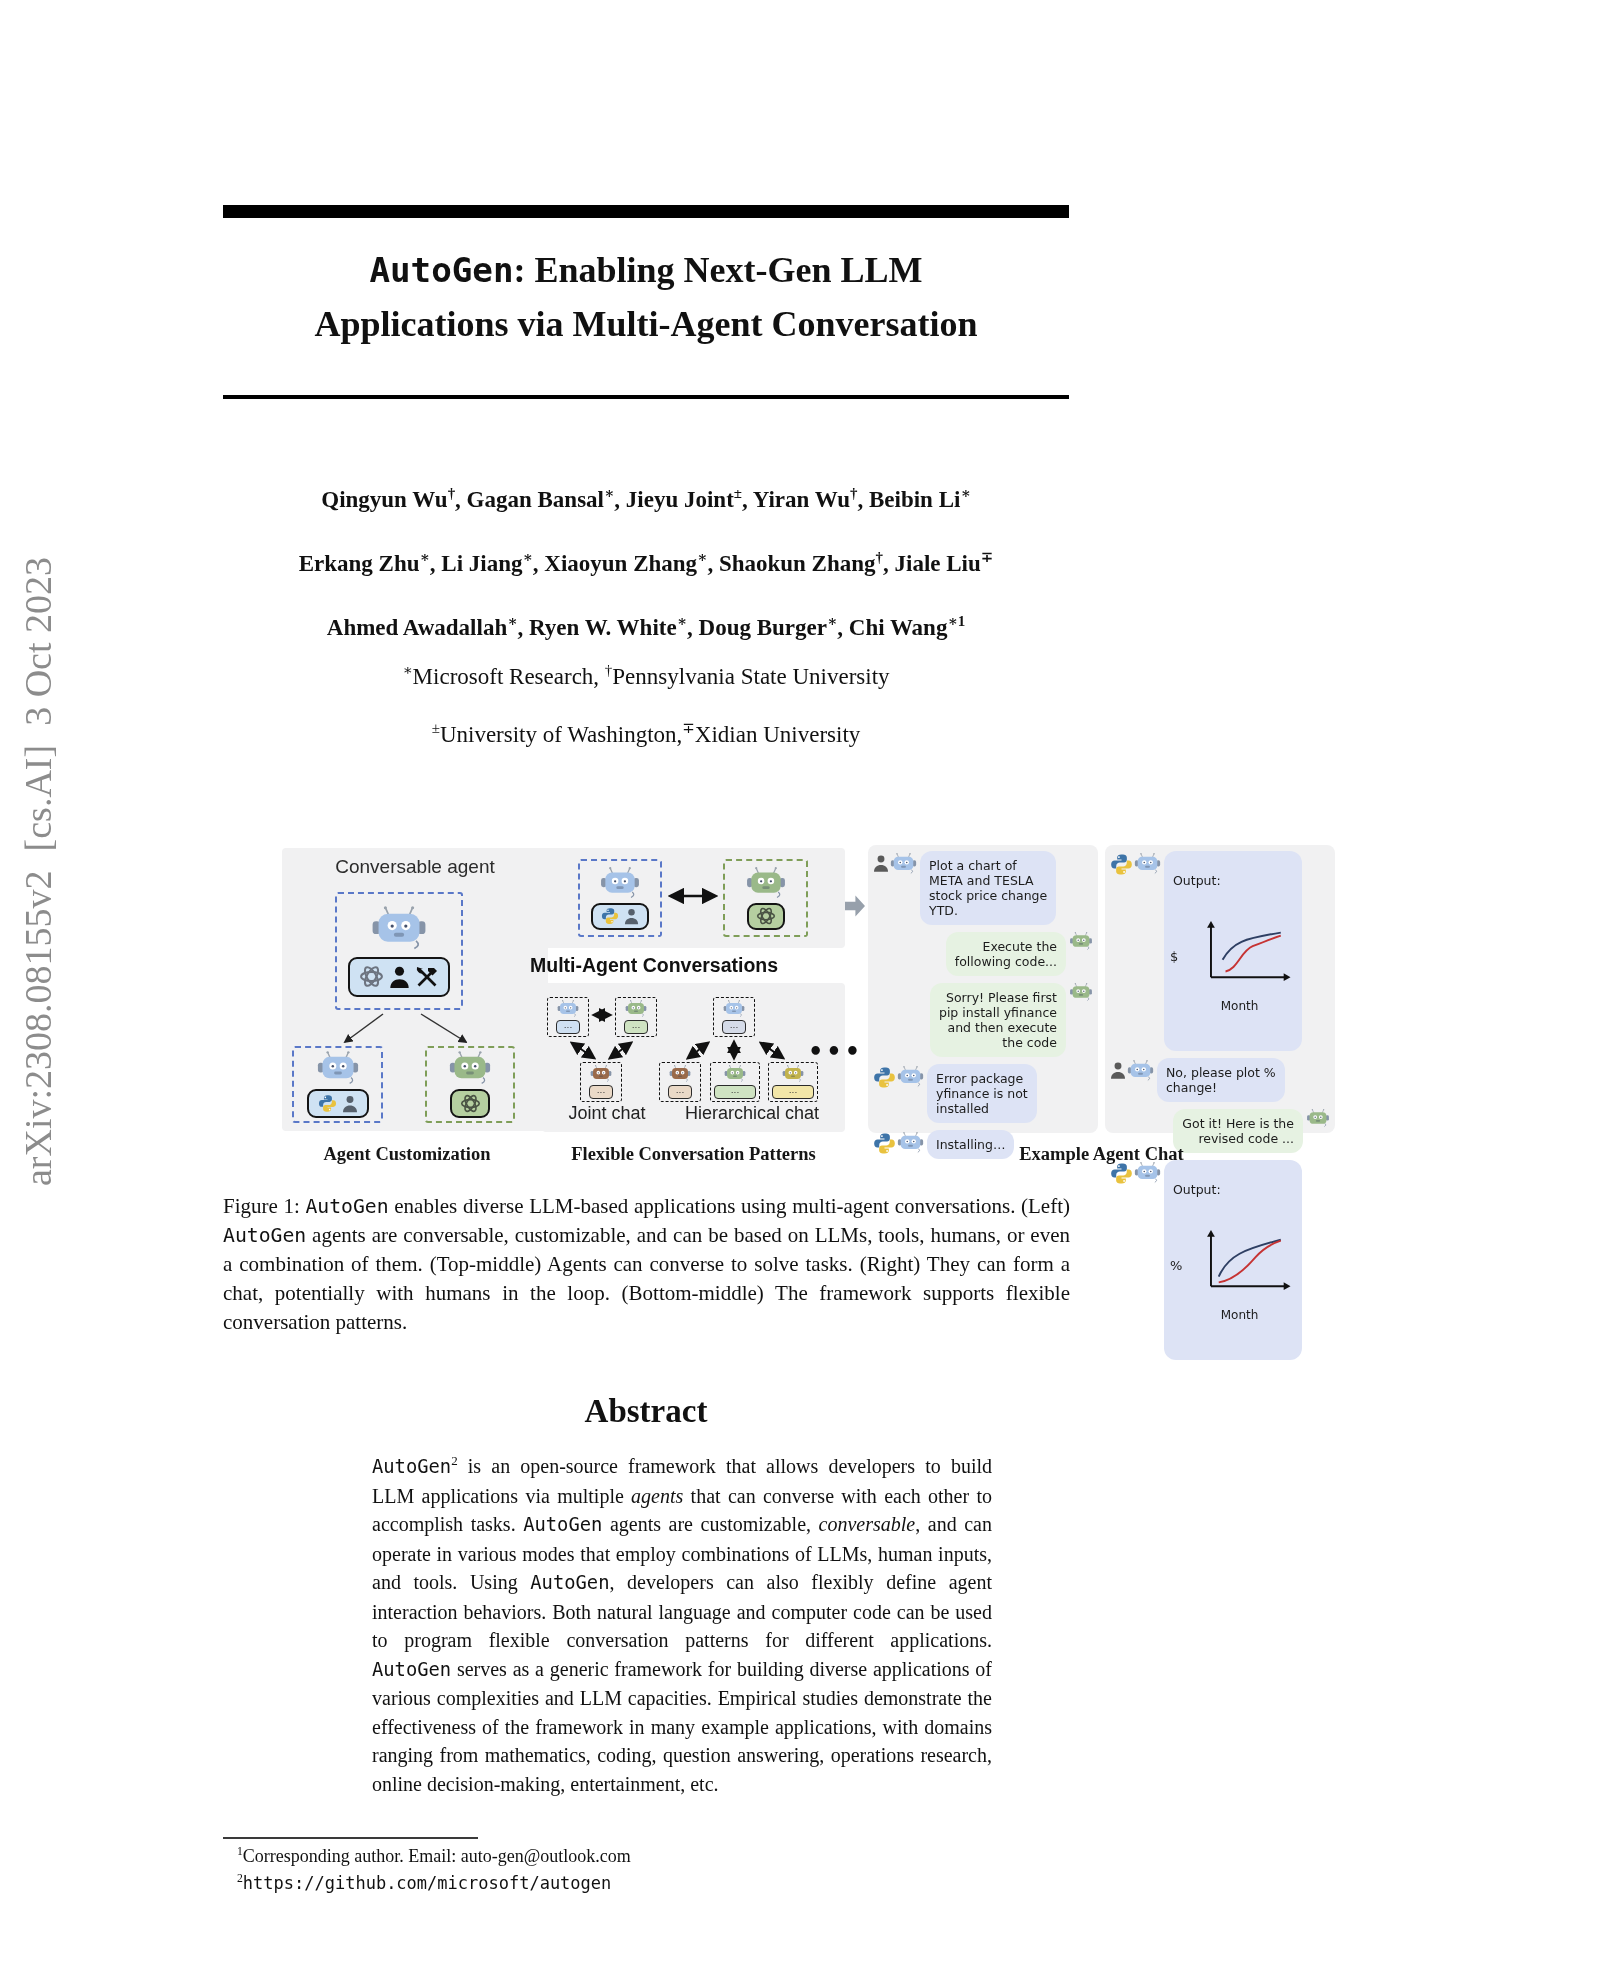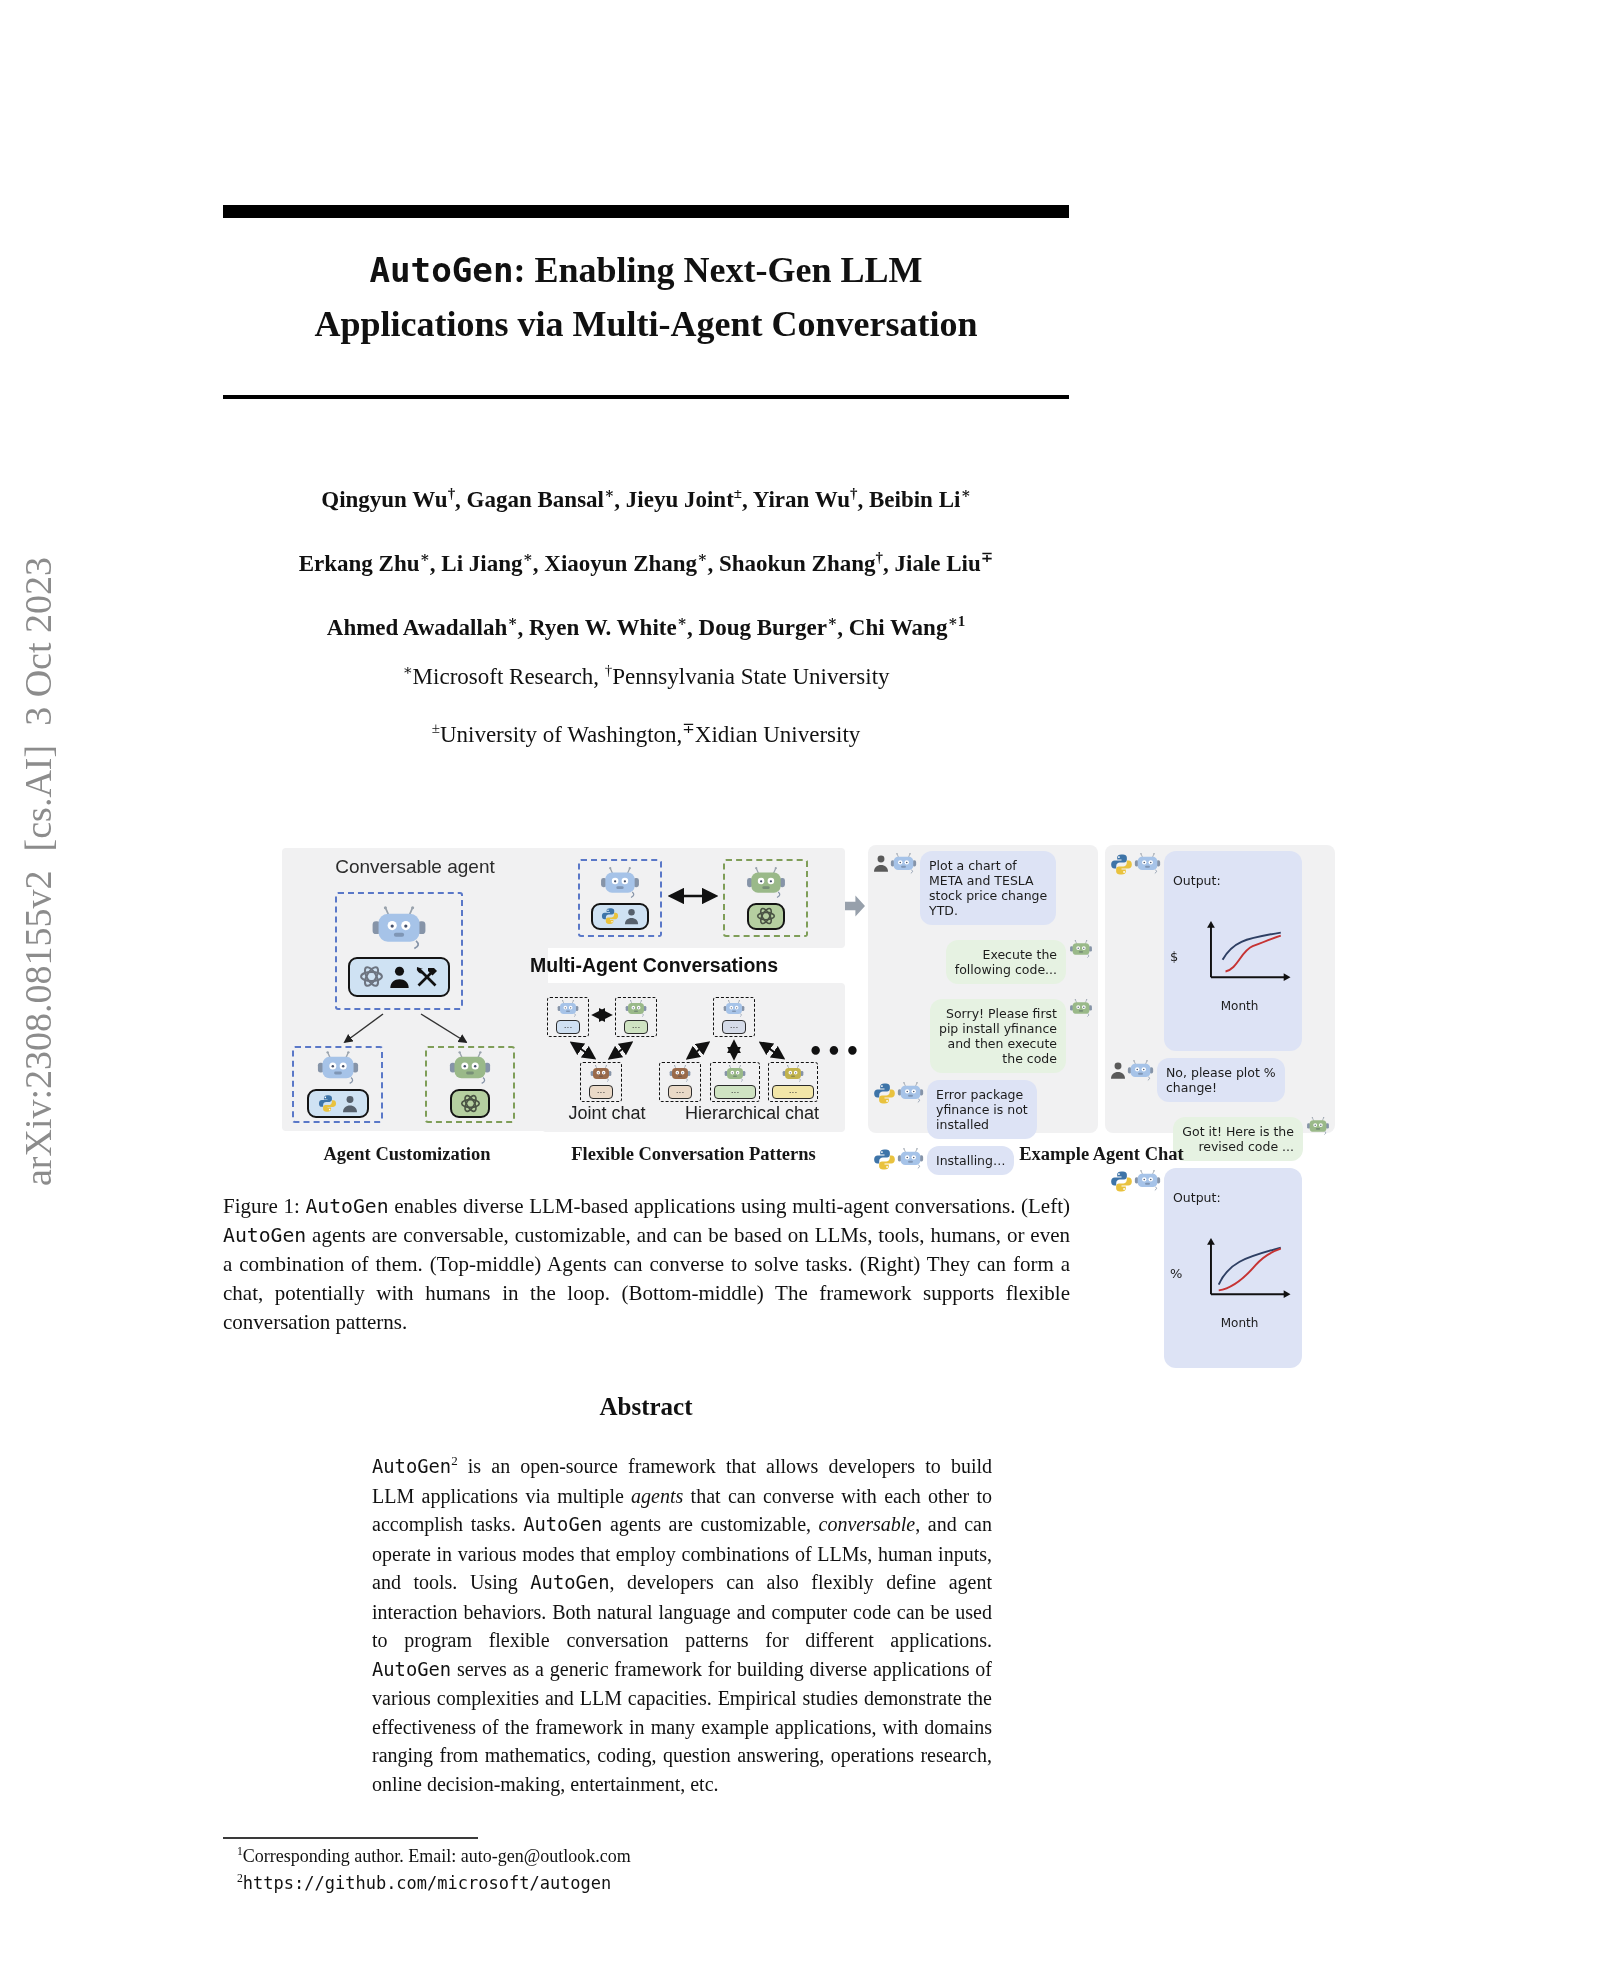--- a/index.html
+++ b/index.html
@@ -79,41 +79,41 @@
   .hc-lbl { left:672px; top:1103px; width:160px; text-align:center; }
   .ellip { position:absolute; left:808px; top:1038px; font-size:24px; font-weight:bold;
            letter-spacing:3px; color:#111; font-family:"DejaVu Sans",sans-serif; }
 
   .blockArrow { position:absolute; left:845px; top:894px; width:20px; height:24px; background:#97a0ab;
                 clip-path:polygon(0 32%, 52% 32%, 52% 6%, 100% 50%, 52% 94%, 52% 68%, 0 68%); }
 
   
   .chat-col { position:absolute; display:flex; flex-direction:column; gap:7px; padding:6px 5px; }
   .msg { display:flex; align-items:flex-start; gap:3px; font-family:"DejaVu Sans",sans-serif; }
-  .msg.right { justify-content:flex-end;margin-top:8px; }
+  .msg.right { justify-content:flex-end; }
   .avs { display:flex; align-items:flex-start; gap:1px; flex:none; padding-top:2px; }
   .bub { border-radius:12px; padding:7px 9px; font-size:12.5px; line-height:15px; color:#1c1c1c;
          white-space:pre-line; }
   .bub.blue { background:#dde3f5; }
   .bub.green{ background:#e6f2e2; text-align:right; }
   .ic-user { width:16px; height:20px; color:#5a5a5a; }
   .ic-py { width:23px; height:23px; }
   .ic-rob { width:27px; height:22px; }
   .ic-rob-sm { width:22px; height:18px; }
   .ic-rob-xs { width:24px; height:19px; }
 
   .out-chart { position:relative; padding-left:13px; margin-top:3px; }
   .ylab { position:absolute; left:-3px; top:42%; font-size:13px; color:#1c1c1c; }
   .xlab { text-align:center; font-size:12px; margin-top:-1px; color:#1c1c1c; }
 
   
   .caption { position:absolute; left:223px; top:1192px; width:847px; font-size:21px;
              line-height:29px; text-align:justify; }
   .abs-head { position:absolute; left:223px; top:1393px; width:846px; text-align:center;
-              font-size:25px; font-weight:bold; }
+              font-size:33px; font-weight:bold; }
   .abs-body { position:absolute; left:372px; top:1452px; width:620px; font-size:20px;
               line-height:28.5px; text-align:justify; }
   .fn-rule { position:absolute; left:223px; top:1837px; width:255px; height:2px; background:#3a3a3a; }
   .fn1 { position:absolute; left:223px; top:1846px; width:846px; font-size:18px; padding-left:14px; }
   .fn2 { position:absolute; left:223px; top:1873px; width:846px; font-size:18px; padding-left:14px; }
   .fn2 .mono { font-size:17px; }
   svg.overlay { position:absolute; overflow:visible; }
 </style>
 </head>
 <body>

